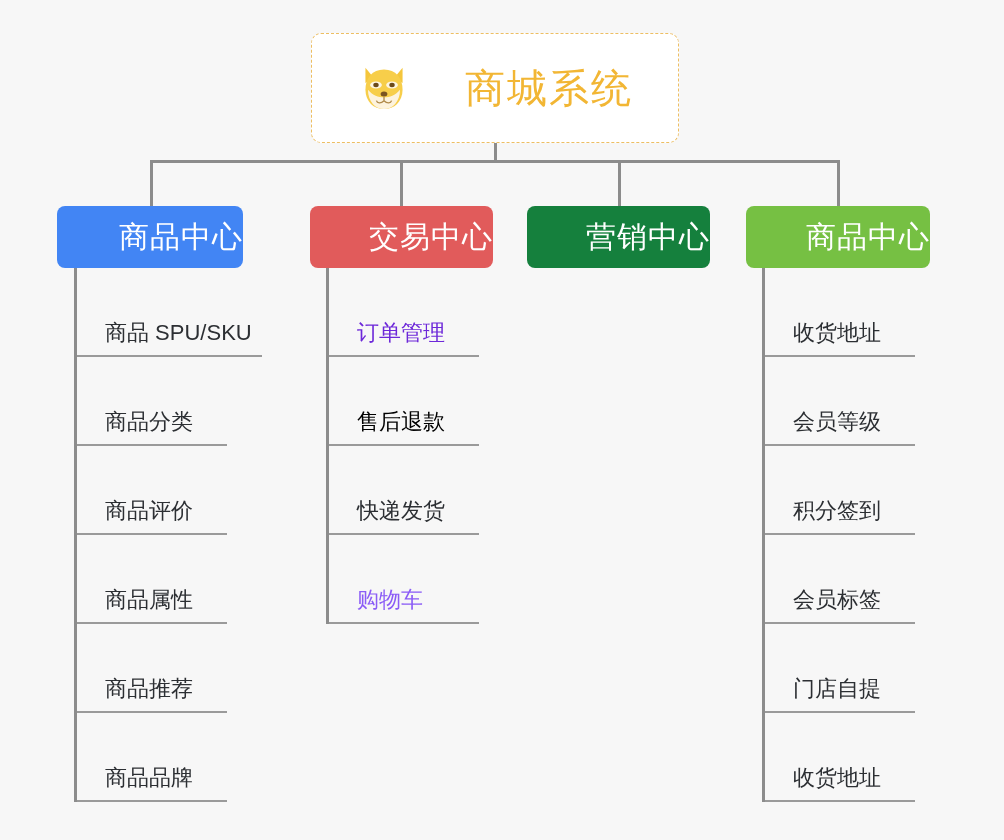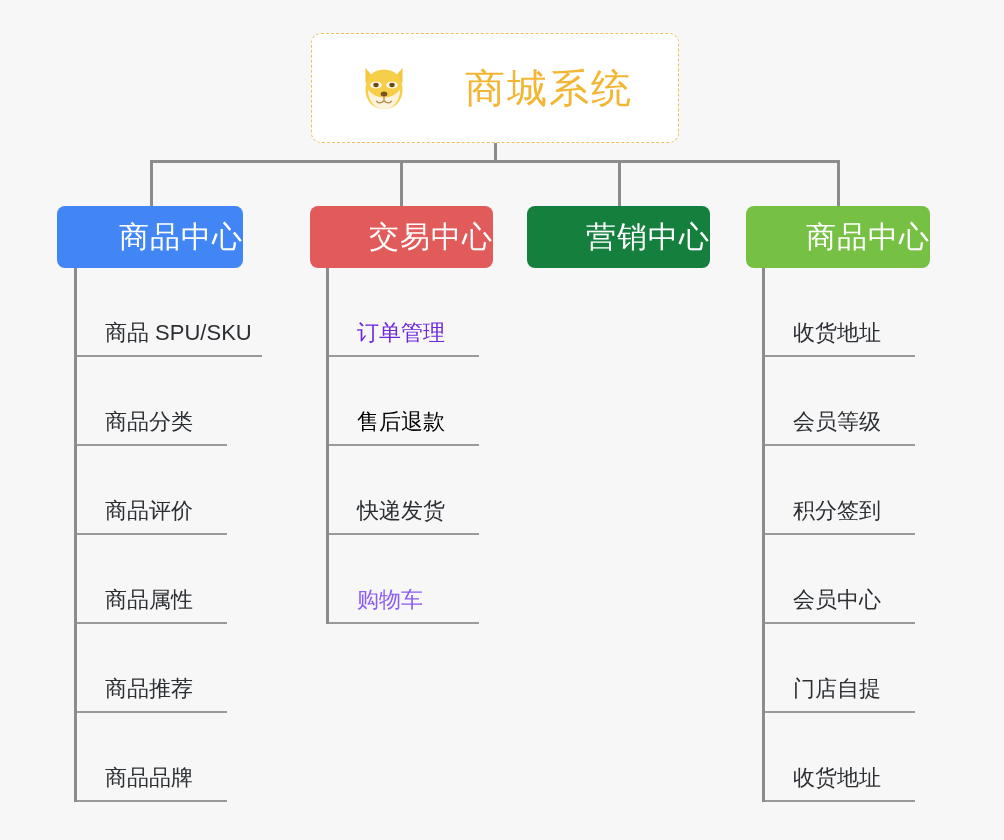--- a/index.html
+++ b/index.html
@@ -224,21 +224,21 @@
       <div class="item">
           <span class="item-label" style="color: rgb(44, 47, 51);">收货地址</span>
         </div>
       <div class="item">
           <span class="item-label" style="color: rgb(44, 47, 51);">会员等级</span>
         </div>
       <div class="item">
           <span class="item-label" style="color: rgb(44, 47, 51);">积分签到</span>
         </div>
       <div class="item">
-          <span class="item-label" style="color: rgb(44, 47, 51);">会员中心</span>
+          <span class="item-label" style="color: rgb(44, 47, 51);">会员标签</span>
         </div>
       <div class="item">
           <span class="item-label" style="color: rgb(44, 47, 51);">门店自提</span>
         </div>
       <div class="item">
           <span class="item-label" style="color: rgb(44, 47, 51);">收货地址</span>
         </div>
     </div>
   </div>
 

